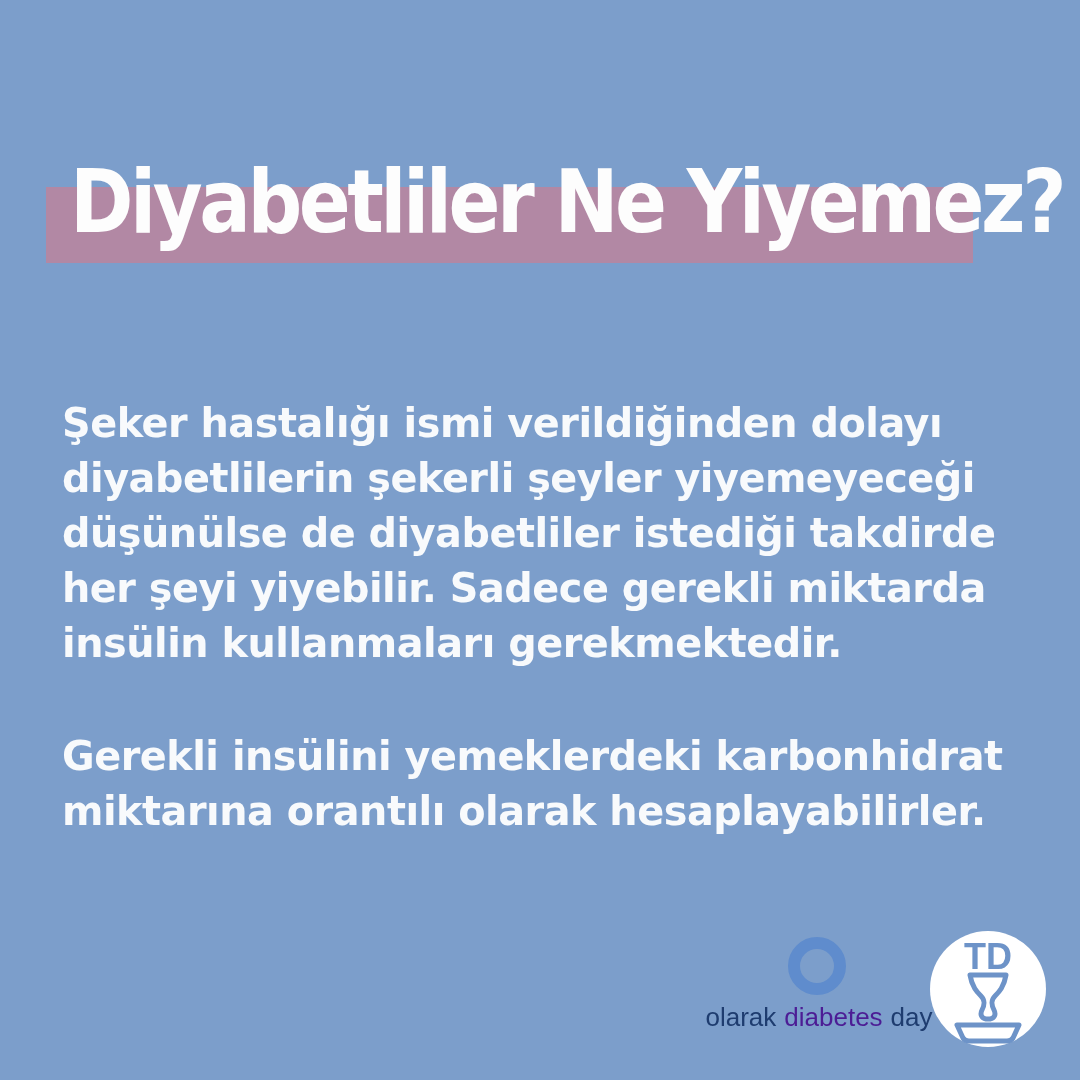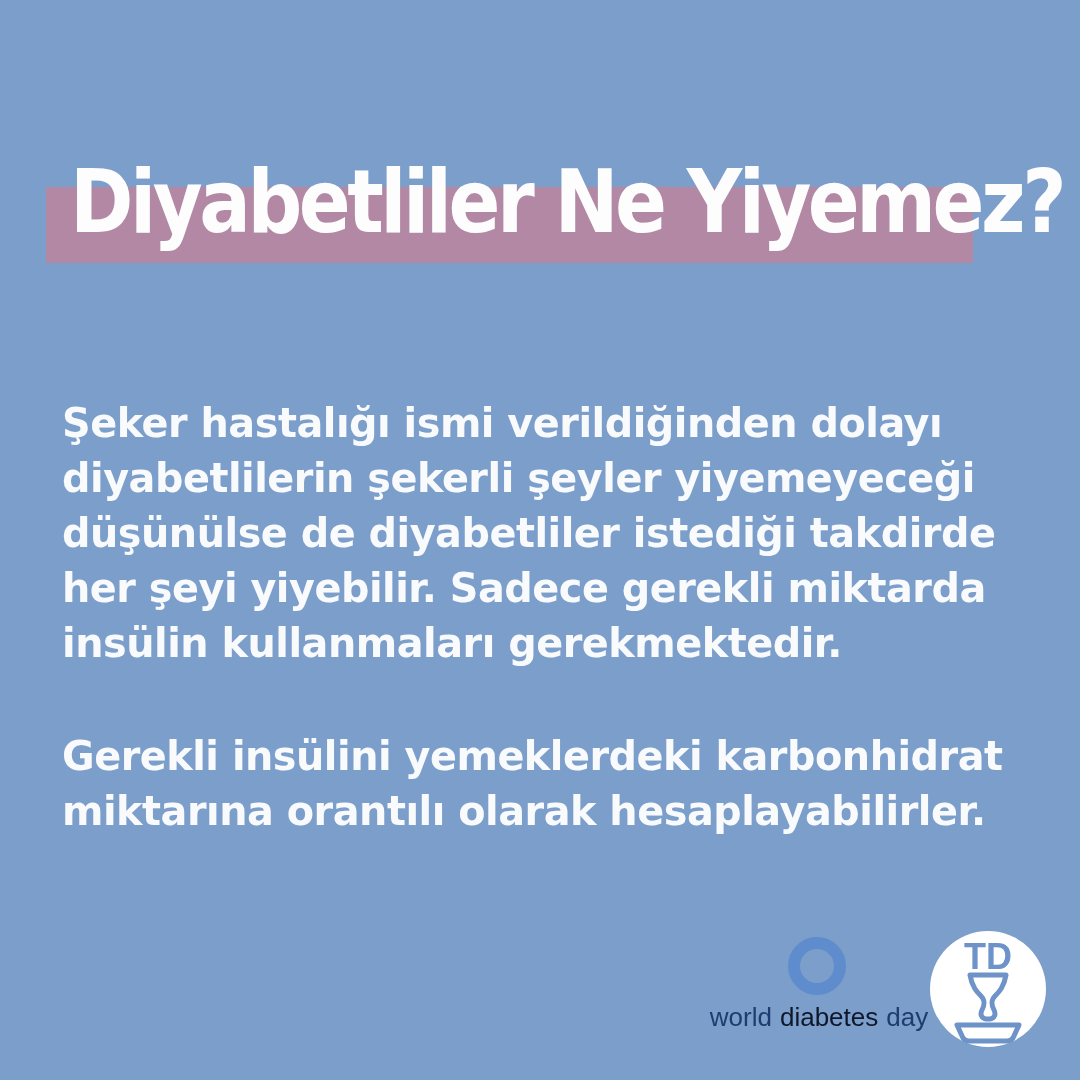--- a/index.html
+++ b/index.html
@@ -64,21 +64,21 @@
     width:200px;
     display:flex;
     justify-content:center;
     gap:8px;
     font-family:"Liberation Sans","DejaVu Sans",sans-serif;
     font-size:26px;
     line-height:30px;
     white-space:nowrap;
   }
   .wdd-text .navy{color:#1E3C6F;}
-  .wdd-text .white{color:#0f172a;text-align:right;}
+  .wdd-text .white{color:#4c1d95;text-align:right;}
   
   .td-logo{
     position:absolute;
     left:928px;top:929px;
     width:120px;height:120px;
   }
   .td-logo text{
     font-family:"Liberation Sans","DejaVu Sans",sans-serif;
     font-weight:bold;
     font-size:36px;
@@ -103,21 +103,21 @@
   </div>
 
   <div class="para para2">
     <div class="line">Gerekli insülini yemeklerdeki karbonhidrat</div>
     <div class="line">miktarına orantılı olarak hesaplayabilirler.</div>
   </div>
 
   <div>
     <div class="wdd-ring"></div>
     <div class="wdd-text">
-      <span class="navy">world</span>
+      <span class="navy">olarak</span>
       <span class="white">diabetes</span>
       <span class="navy">day</span>
     </div>
   </div>
 
   <svg class="td-logo" viewBox="0 0 120 120">
     <circle cx="60" cy="60" r="58" fill="#FFFFFF"></circle>
     <text x="60" y="40" text-anchor="middle">TD</text>
     <path d="M42,46 L78,46 C76,58 71,63 67,67 C63,71 63,75 66,81 C68,85 67,89 62,90 L58,90 C53,89 52,85 54,81 C57,75 57,71 53,67 C49,63 44,58 42,46 Z" fill="none" stroke="#6D93C8" stroke-width="5" stroke-linejoin="round" stroke-linecap="round"></path>
     <path d="M29,96 L91,96 L85,109 Q83,112 79,112 L41,112 Q37,112 35,109 Z" fill="none" stroke="#6D93C8" stroke-width="5" stroke-linejoin="round" stroke-linecap="round"></path>

